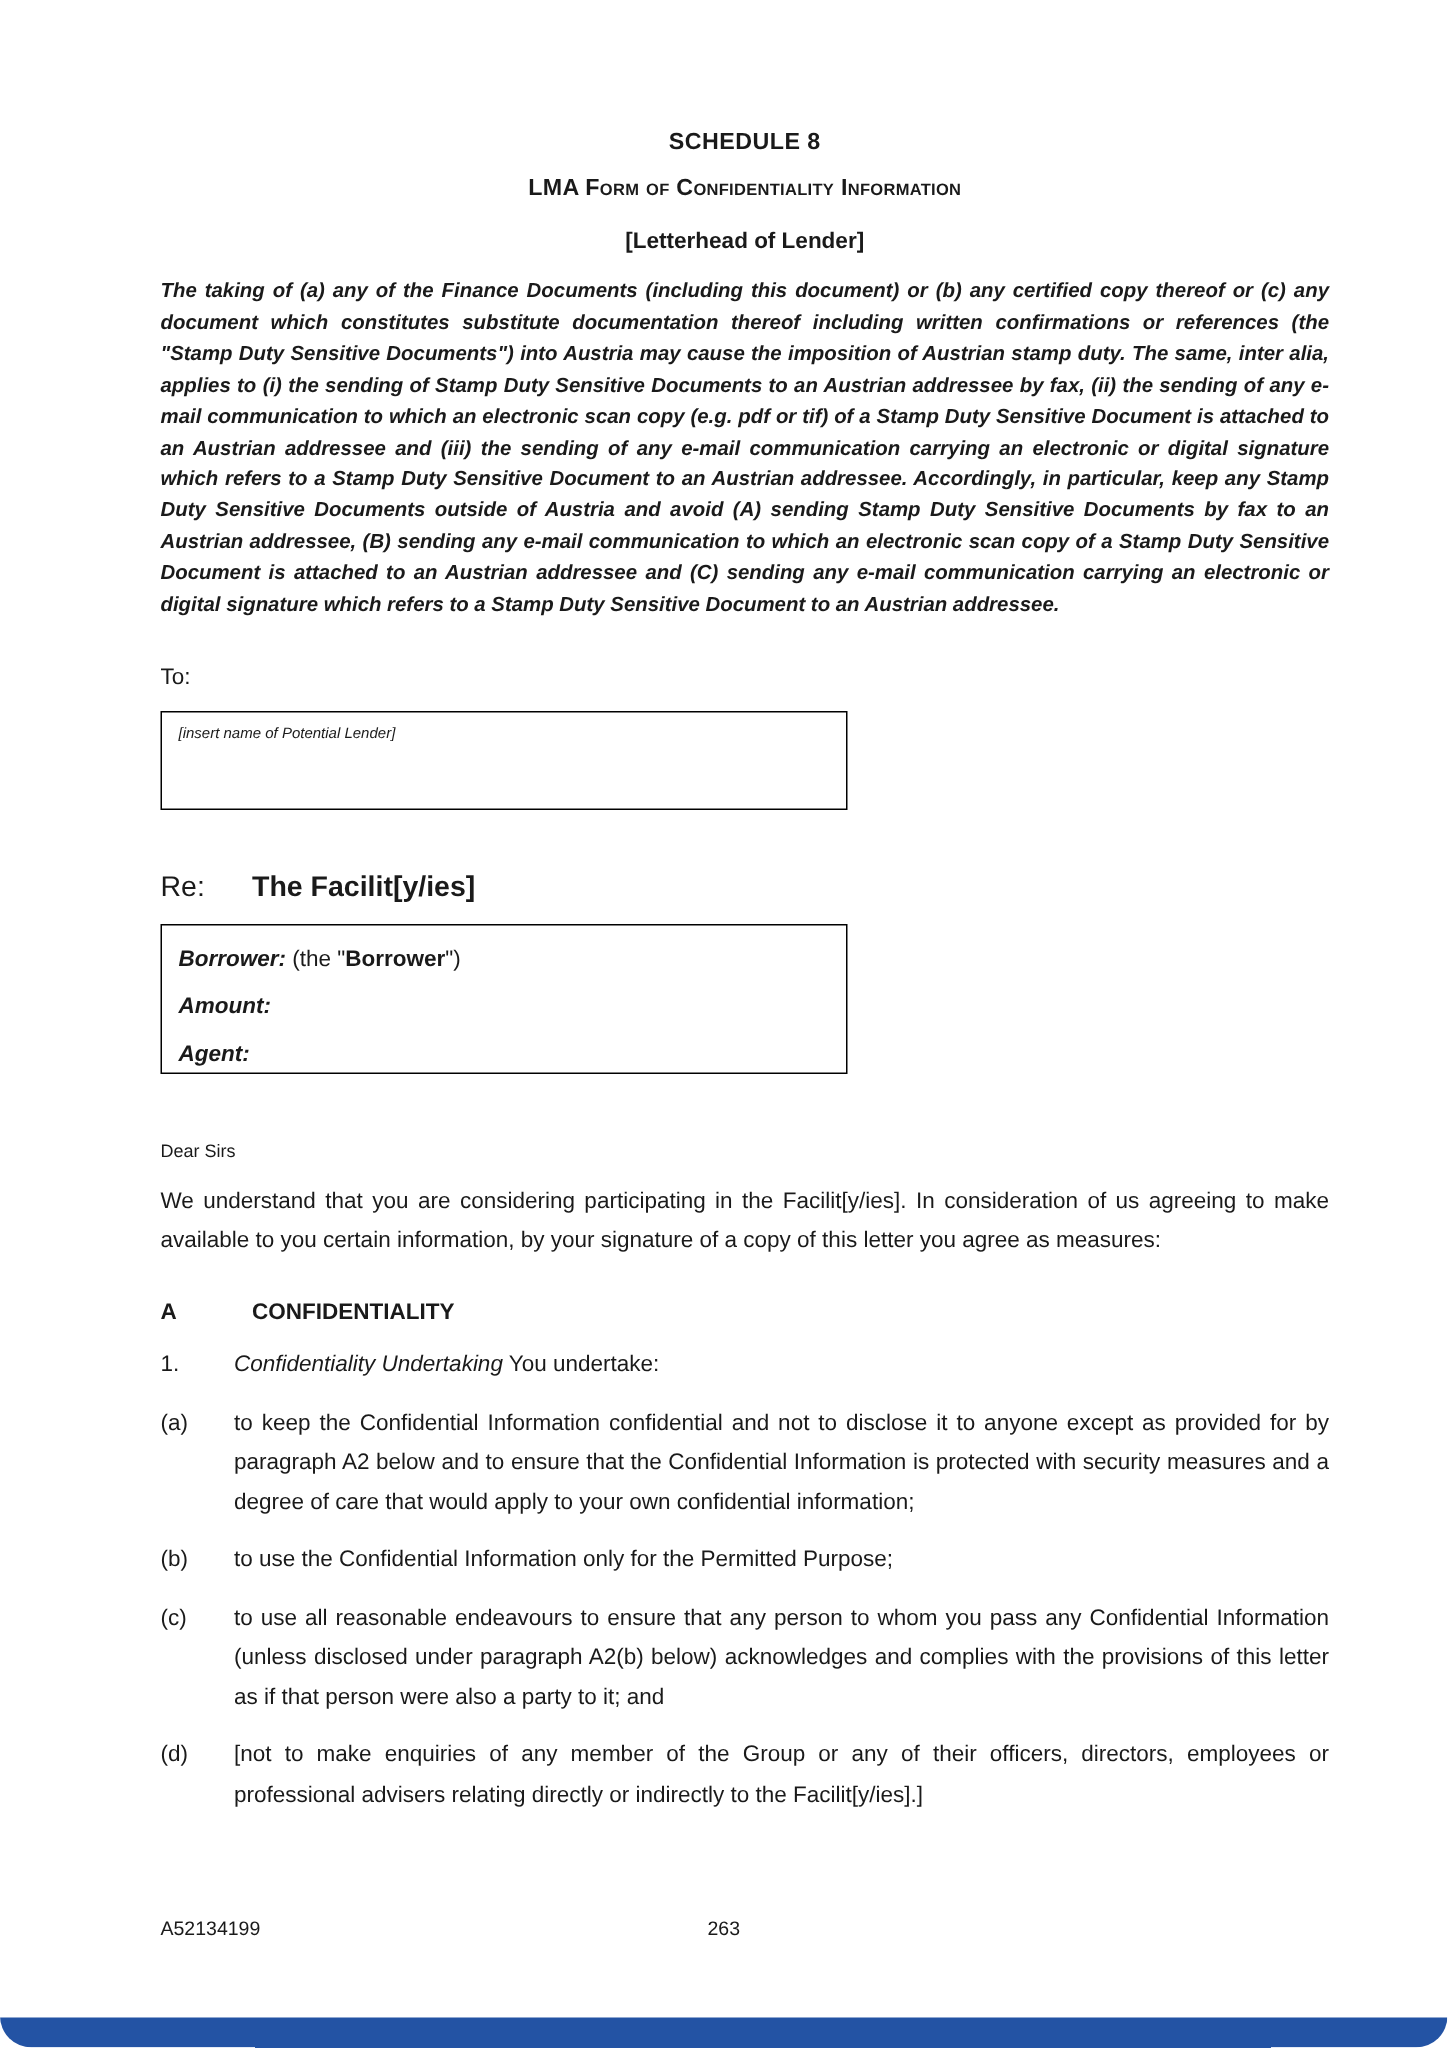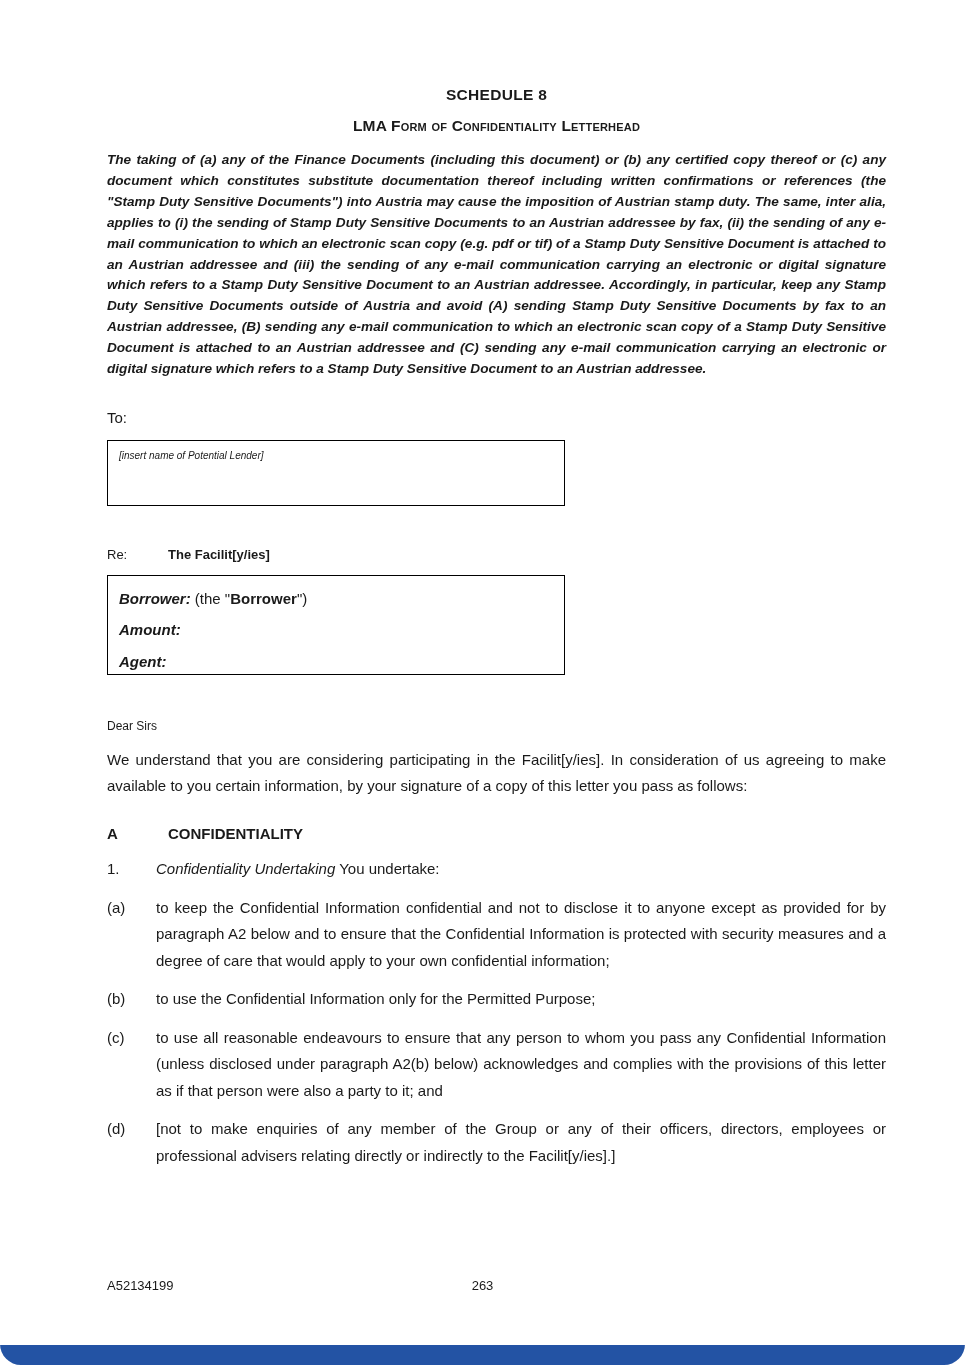--- a/index.html
+++ b/index.html
@@ -59,21 +59,21 @@
     width: 458px;
   }
   .lender-box {
     margin-top: 14px;
     height: 66px;
     padding: 9px 11px;
     font-size: 10px;
   }
   .re-line {
     margin-top: 41px;
-    font-size: 13px;
+    font-size: 19px;
     display: flex;
   }
   .re-line .marker { flex: 0 0 61px; }
   .details-box {
     margin-top: 13px;
     height: 100px;
     padding: 7px 11px;
     font-size: 15px;
   }
   .details-box p { line-height: 31.5px; }
@@ -117,22 +117,23 @@
   }
 </style>
 </head>
 <body>
 
 <div class="page">
   <div class="content">
 
     <h1 class="title center">SCHEDULE 8</h1>
 
-    <h2 class="subtitle center">LMA Form of Confidentiality Letterhead</h2>
+    <h2 class="subtitle center">LMA Form of Confidentiality Information</h2>
 
+    <p class="letterhead center">[Letterhead of Lender]</p>
 
     <p class="notice justify">The taking of (a) any of the Finance Documents (including this document) or (b) any certified copy thereof or (c) any document which constitutes substitute documentation thereof including written confirmations or references (the "Stamp Duty Sensitive Documents") into Austria may cause the imposition of Austrian stamp duty. The same, inter alia, applies to (i) the sending of Stamp Duty Sensitive Documents to an Austrian addressee by fax, (ii) the sending of any e-mail communication to which an electronic scan copy (e.g. pdf or tif) of a Stamp Duty Sensitive Document is attached to an Austrian addressee and (iii) the sending of any e-mail communication carrying an electronic or digital signature which refers to a Stamp Duty Sensitive Document to an Austrian addressee. Accordingly, in particular, keep any Stamp Duty Sensitive Documents outside of Austria and avoid (A) sending Stamp Duty Sensitive Documents by fax to an Austrian addressee, (B) sending any e-mail communication to which an electronic scan copy of a Stamp Duty Sensitive Document is attached to an Austrian addressee and (C) sending any e-mail communication carrying an electronic or digital signature which refers to a Stamp Duty Sensitive Document to an Austrian addressee.</p>
 
     <p class="to-label">To:</p>
 
     <div class="box lender-box">
       <p class="italic">[insert name of Potential Lender]</p>
     </div>
 
     <div class="re-line">
@@ -141,21 +142,21 @@
     </div>
 
     <div class="box details-box">
       <p><span class="bold italic">Borrower:</span><span> (the "</span><span class="bold">Borrower</span><span>")</span></p>
       <p class="bold italic">Amount:</p>
       <p class="bold italic">Agent:</p>
     </div>
 
     <p class="salutation">Dear Sirs</p>
 
-    <p class="intro justify">We understand that you are considering participating in the Facilit[y/ies]. In consideration of us agreeing to make available to you certain information, by your signature of a copy of this letter you pass as follows:</p>
+    <p class="intro justify">We understand that you are considering participating in the Facilit[y/ies]. In consideration of us agreeing to make available to you certain information, by your signature of a copy of this letter you agree as measures:</p>
 
     <div class="hang section-heading">
       <span class="marker-wide bold">A</span>
       <span class="bold">CONFIDENTIALITY</span>
     </div>
 
     <div class="hang clause">
       <span class="marker">1.</span>
       <span class="hang-text"><span class="italic">Confidentiality Undertaking</span><span> You undertake:</span></span>
     </div>

